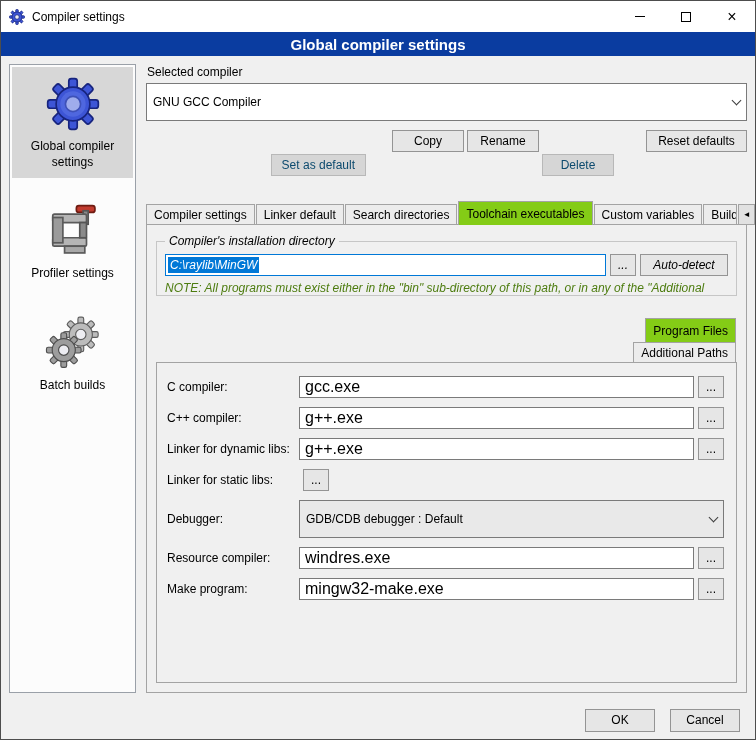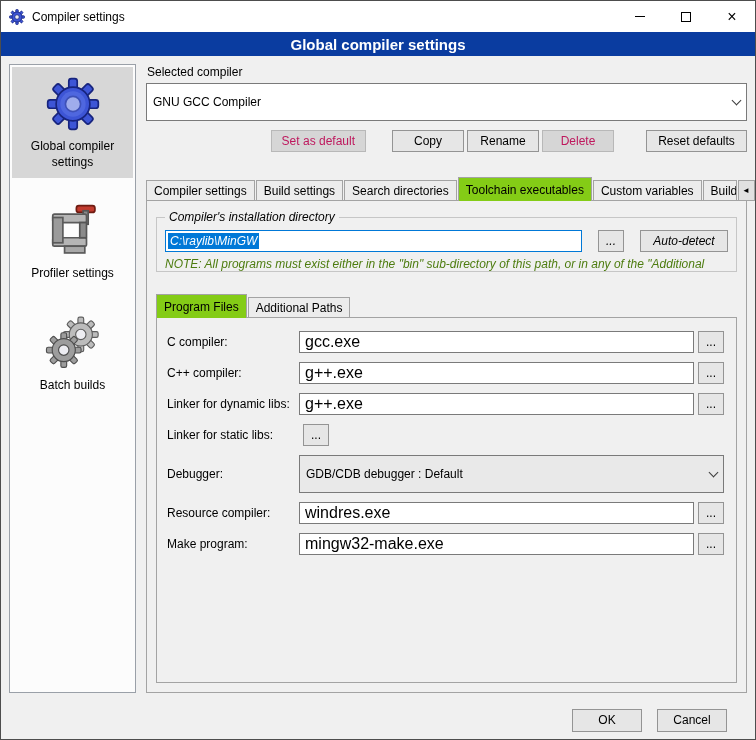--- a/index.html
+++ b/index.html
@@ -39,21 +39,21 @@
   
   .combo { height:38px; border:1px solid #7a7a7a; background:#fff; display:flex; align-items:center; padding:8px 6px; }
   .combo .val { flex:1; white-space:nowrap; overflow:hidden; }
   .combo.gray { background:#e9e9e9; }
   .chev { width:7px; height:7px; border-right:1.5px solid #3c3c3c; border-bottom:1.5px solid #3c3c3c;
           transform:rotate(45deg); margin-top:-4px; flex-shrink:0; }
 
   
   .btn { height:22px; background:#e6e6e6; border:1px solid #949494; display:flex; align-items:center;
          justify-content:center; padding:0 10px; font-size:12px; white-space:nowrap; cursor:default; }
-  .btn.disabled { background:#d6d6d6; color:#be185d; border-color:#b8b8b8; }
+  .btn.disabled { background:#d6d6d6; color:#0c4a6e; border-color:#b8b8b8;margin-top:24px; }
 
   .btnrow { display:flex; gap:3px; margin:9px 0 13px; }
   .btnrow .spacer { flex:1; }
   .btn-setdef { min-width:86px; }
   .btn-copy { margin-left:23px; min-width:72px; }
   .btn-rename { min-width:72px; }
   .btn-delete { min-width:72px; }
   .btn-reset { margin-left:29px; min-width:101px; }
 
   
@@ -64,42 +64,42 @@
   .tab.clipped { width:34px; overflow:hidden; padding-right:0; flex-shrink:0; }
   .tabscroll { margin-left:auto; display:flex; }
   .sbtn { width:17px; height:21px; border:1px solid #a3a3a3; background:#e1e1e1;
           display:flex; align-items:center; justify-content:center; font-size:8px; }
 
   .tabpanel { flex:1; border:1px solid #a3a3a3; background:#f0f0f0; padding:9px;
               display:flex; flex-direction:column; min-height:0; }
 
   fieldset { border:1px solid #c6c6c6; padding:4px 8px 0; margin:0 0 10px;font-style:italic; }
   legend { padding:0 4px; }
-  .dirrow { display:flex; gap:16px; margin:2px 0 5px; align-items:flex-start; }
+  .dirrow { display:flex; gap:4px; margin:2px 0 5px; align-items:flex-start; }
   .textbox { flex:1; height:22px; border:1px solid #0078d7; background:#fff; display:flex;
              align-items:center; padding:0 2px; min-width:0; }
   .seltext { background:#0078d7; color:#fff; padding:1px 2px; white-space:nowrap; }
   .browse { width:26px; flex-shrink:0; padding:0; }
   .autodetect { min-width:88px; flex-shrink:0; }
   .note { color:#4d7c0f; white-space:nowrap; overflow:hidden; }
 
-  .subtabs { display:flex; align-items:flex-end; margin-bottom:-1px; position:relative; z-index:2; }
+  .subtabs { display:flex; align-items:flex-end; margin-bottom:-1px; position:relative; z-index:2;flex-direction:column; }
   .subpanel { flex:1; border:1px solid #a3a3a3; background:#f0f0f0;
               padding:13px 12px 0 10px; display:flex; flex-direction:column; min-height:0; }
 
   .frow { display:flex; align-items:center; margin-bottom:9px; }
   .flabel { width:132px; flex-shrink:0; }
   .tfield { flex:1; min-width:0; height:22px; border:1px solid #7a7a7a; background:#fff;
             padding:0 5px; font-family:"Liberation Sans", sans-serif; font-size:16px; }
   .frow .browse { margin-left:4px; }
   .frow .combo { flex:1;justify-content:space-between; }
 
   
   .footer { height:38px; flex-shrink:0; display:flex; align-items:center; justify-content:flex-end;
-            gap:15px; padding-right:28px; }
+            gap:15px; padding-right:15px; }
   .footer .btn { min-width:70px; height:23px; }
 </style>
 </head>
 <body>
 
 <svg width="0" height="0" style="position:absolute" aria-hidden="true">
   <symbol id="gear-sym" viewBox="0 0 64 64">
     <rect x="27" y="2" width="10" height="60" rx="3"></rect>
     <rect x="27" y="2" width="10" height="60" rx="3" transform="rotate(45 32 32)"></rect>
     <rect x="27" y="2" width="10" height="60" rx="3" transform="rotate(90 32 32)"></rect>
@@ -177,21 +177,21 @@
         <span class="spacer"></span>
         <div class="btn disabled btn-setdef">Set as default</div>
         <div class="btn btn-copy">Copy</div>
         <div class="btn btn-rename">Rename</div>
         <div class="btn disabled btn-delete">Delete</div>
         <div class="btn btn-reset">Reset defaults</div>
       </div>
 
       <div class="tabs">
         <div class="tab">Compiler settings</div>
-        <div class="tab">Build settings</div>
+        <div class="tab">Linker default</div>
         <div class="tab">Search directories</div>
         <div class="tab active">Toolchain executables</div>
         <div class="tab">Custom variables</div>
         <div class="tab clipped">Build</div>
         <div class="tabscroll">
           <div class="sbtn">
               <span>◄</span>
             </div>
 
         </div>

